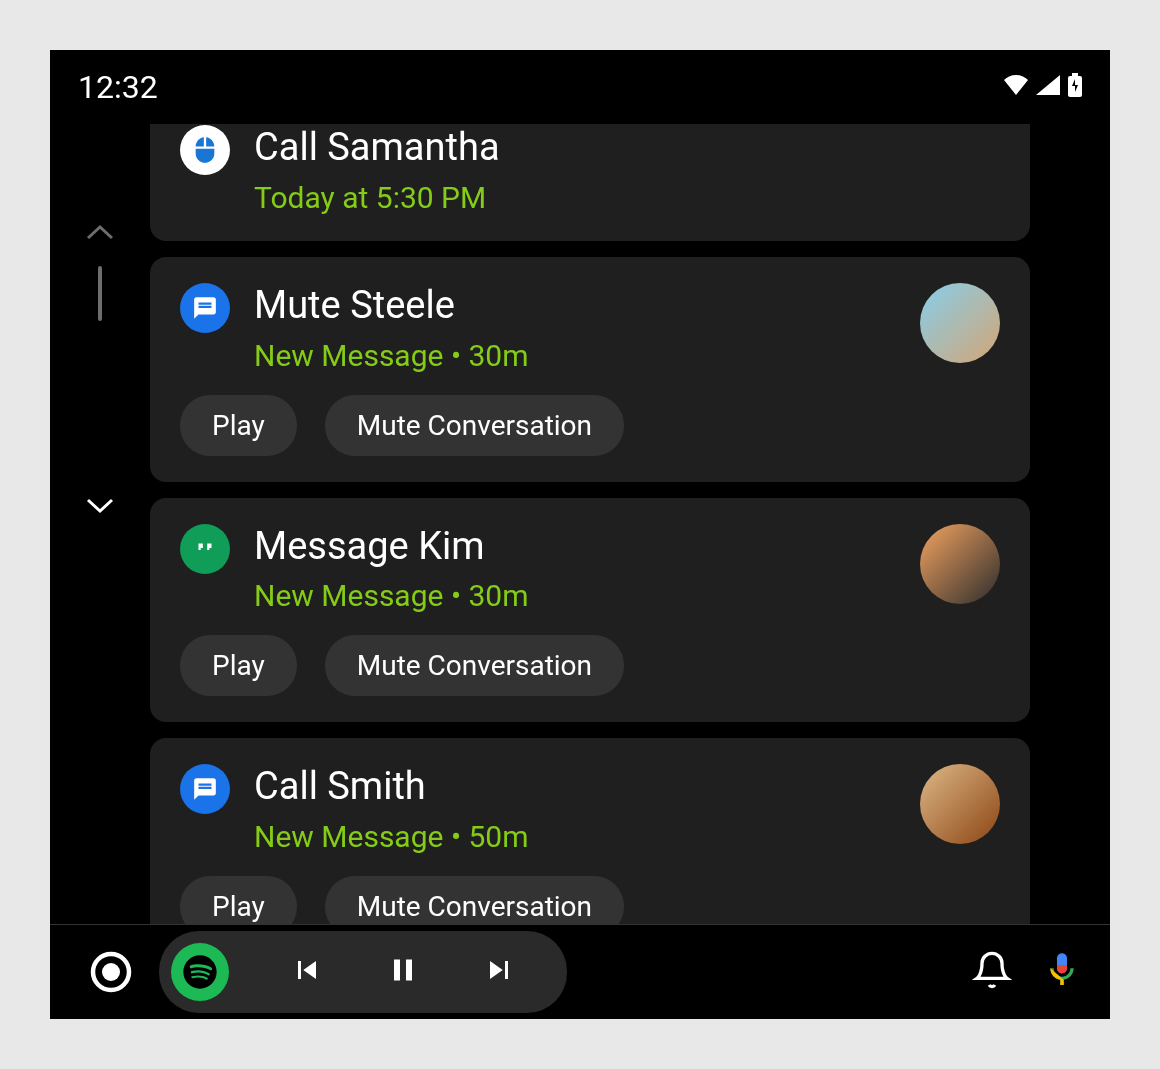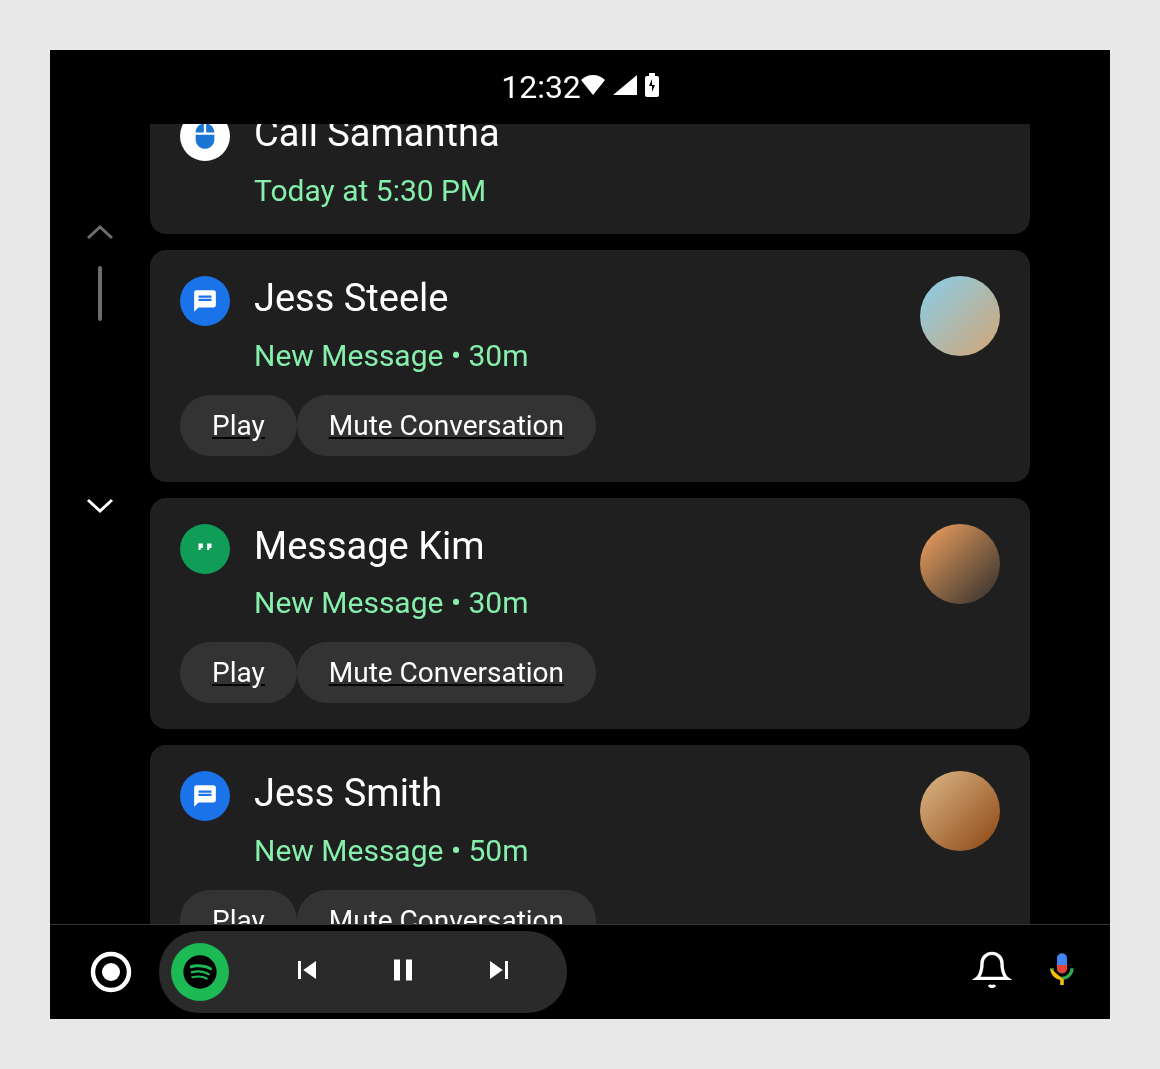--- a/index.html
+++ b/index.html
@@ -17,21 +17,21 @@
     }
     .device {
       width: 1060px;
       height: 969px;
       background: #000;
       position: relative;
       overflow: hidden;
     }
     .status-bar {
       display: flex;
-      justify-content: center;
+      justify-content: space-between;
       align-items: center;
       padding: 18px 28px;
       color: #fff;
     }
     .status-time {
       font-size: 32px;
       font-weight: 400;
     }
     .status-icons {
       display: flex;
@@ -94,38 +94,37 @@
     .card-content {
       flex: 1;
     }
     .card-title {
       color: #fff;
       font-size: 38px;
       font-weight: 400;
       line-height: 1.2;
     }
     .card-subtitle {
-      color: #86efac;
+      color: #84cc16;
       font-size: 30px;
       font-weight: 400;
-      margin-top: 16px;
+      margin-top: 9px;
     }
     .avatar {
       width: 80px;
       height: 80px;
       border-radius: 50%;
       flex-shrink: 0;
       background: linear-gradient(135deg, #c9a882, #8b6f47);
     }
     .card-actions {
       display: flex;
-      gap: 0;
+      gap: 28px;
       margin-top: 22px;
       margin-left: 0;
-      text-decoration: underline;
     }
     .action-btn {
       background: #333333;
       border: none;
       border-radius: 30px;
       padding: 14px 32px;
       color: #fff;
       font-size: 28px;
       font-weight: 400;
       cursor: pointer;
@@ -237,21 +236,21 @@
       </div>
 
       <div class="card">
         <div class="card-header">
           <div class="app-icon" style="background:#1a73e8">
             <svg width="26" height="26" viewBox="0 0 24 24" fill="#fff">
                 <path d="M20 2H4c-1.1 0-2 .9-2 2v18l4-4h14c1.1 0 2-.9 2-2V4c0-1.1-.9-2-2-2zm-2 10H6v-2h12v2zm0-3H6V7h12v2z"></path>
               </svg>
           </div>
           <div class="card-content">
-            <div class="card-title">Jess Steele</div>
+            <div class="card-title">Mute Steele</div>
             <div class="card-subtitle">New Message • 30m</div>
           </div>
           <div class="avatar avatar-1"></div>
         </div>
         <div class="card-actions">
           <button class="action-btn">Play</button>
           <button class="action-btn">Mute Conversation</button>
         </div>
       </div>
 
@@ -275,21 +274,21 @@
       </div>
 
       <div class="card">
         <div class="card-header">
           <div class="app-icon" style="background:#1a73e8">
             <svg width="26" height="26" viewBox="0 0 24 24" fill="#fff">
                 <path d="M20 2H4c-1.1 0-2 .9-2 2v18l4-4h14c1.1 0 2-.9 2-2V4c0-1.1-.9-2-2-2zm-2 10H6v-2h12v2zm0-3H6V7h12v2z"></path>
               </svg>
           </div>
           <div class="card-content">
-            <div class="card-title">Jess Smith</div>
+            <div class="card-title">Call Smith</div>
             <div class="card-subtitle">New Message • 50m</div>
           </div>
           <div class="avatar avatar-3"></div>
         </div>
         <div class="card-actions">
           <button class="action-btn">Play</button>
           <button class="action-btn">Mute Conversation</button>
         </div>
       </div>
 

